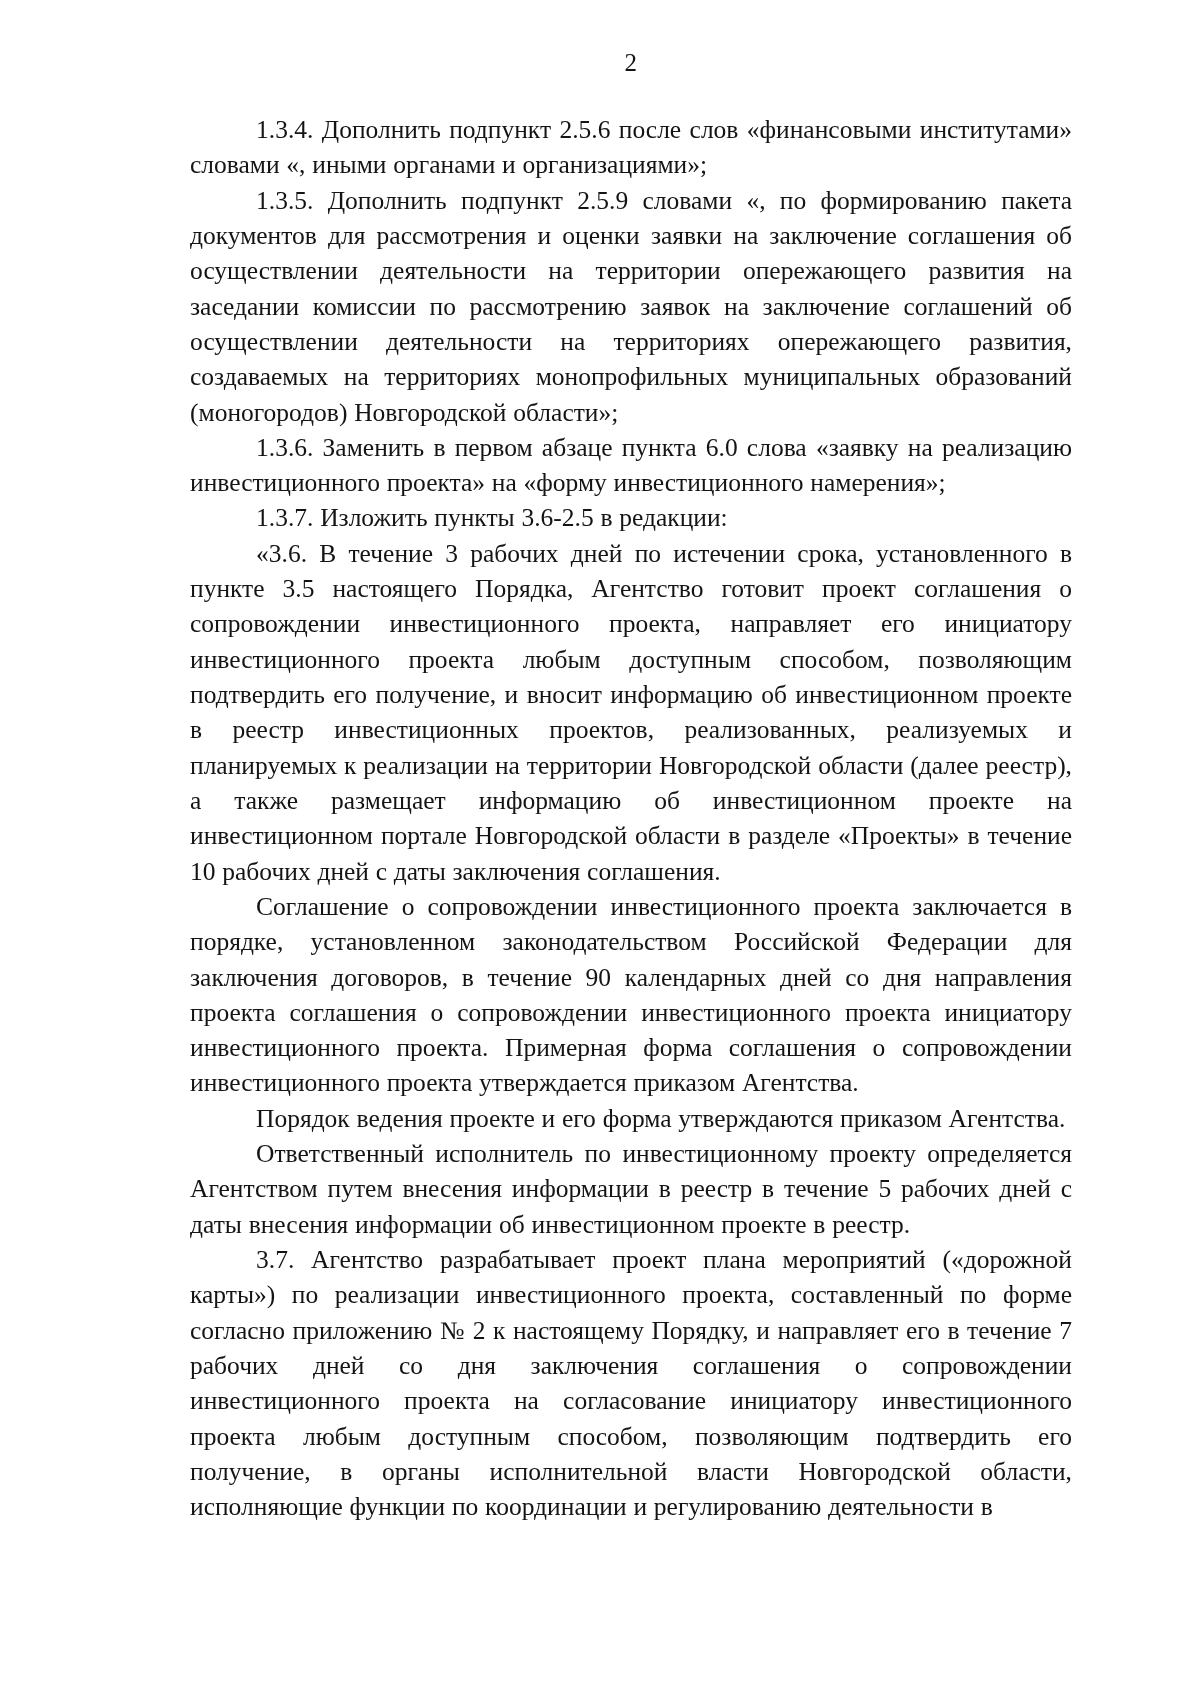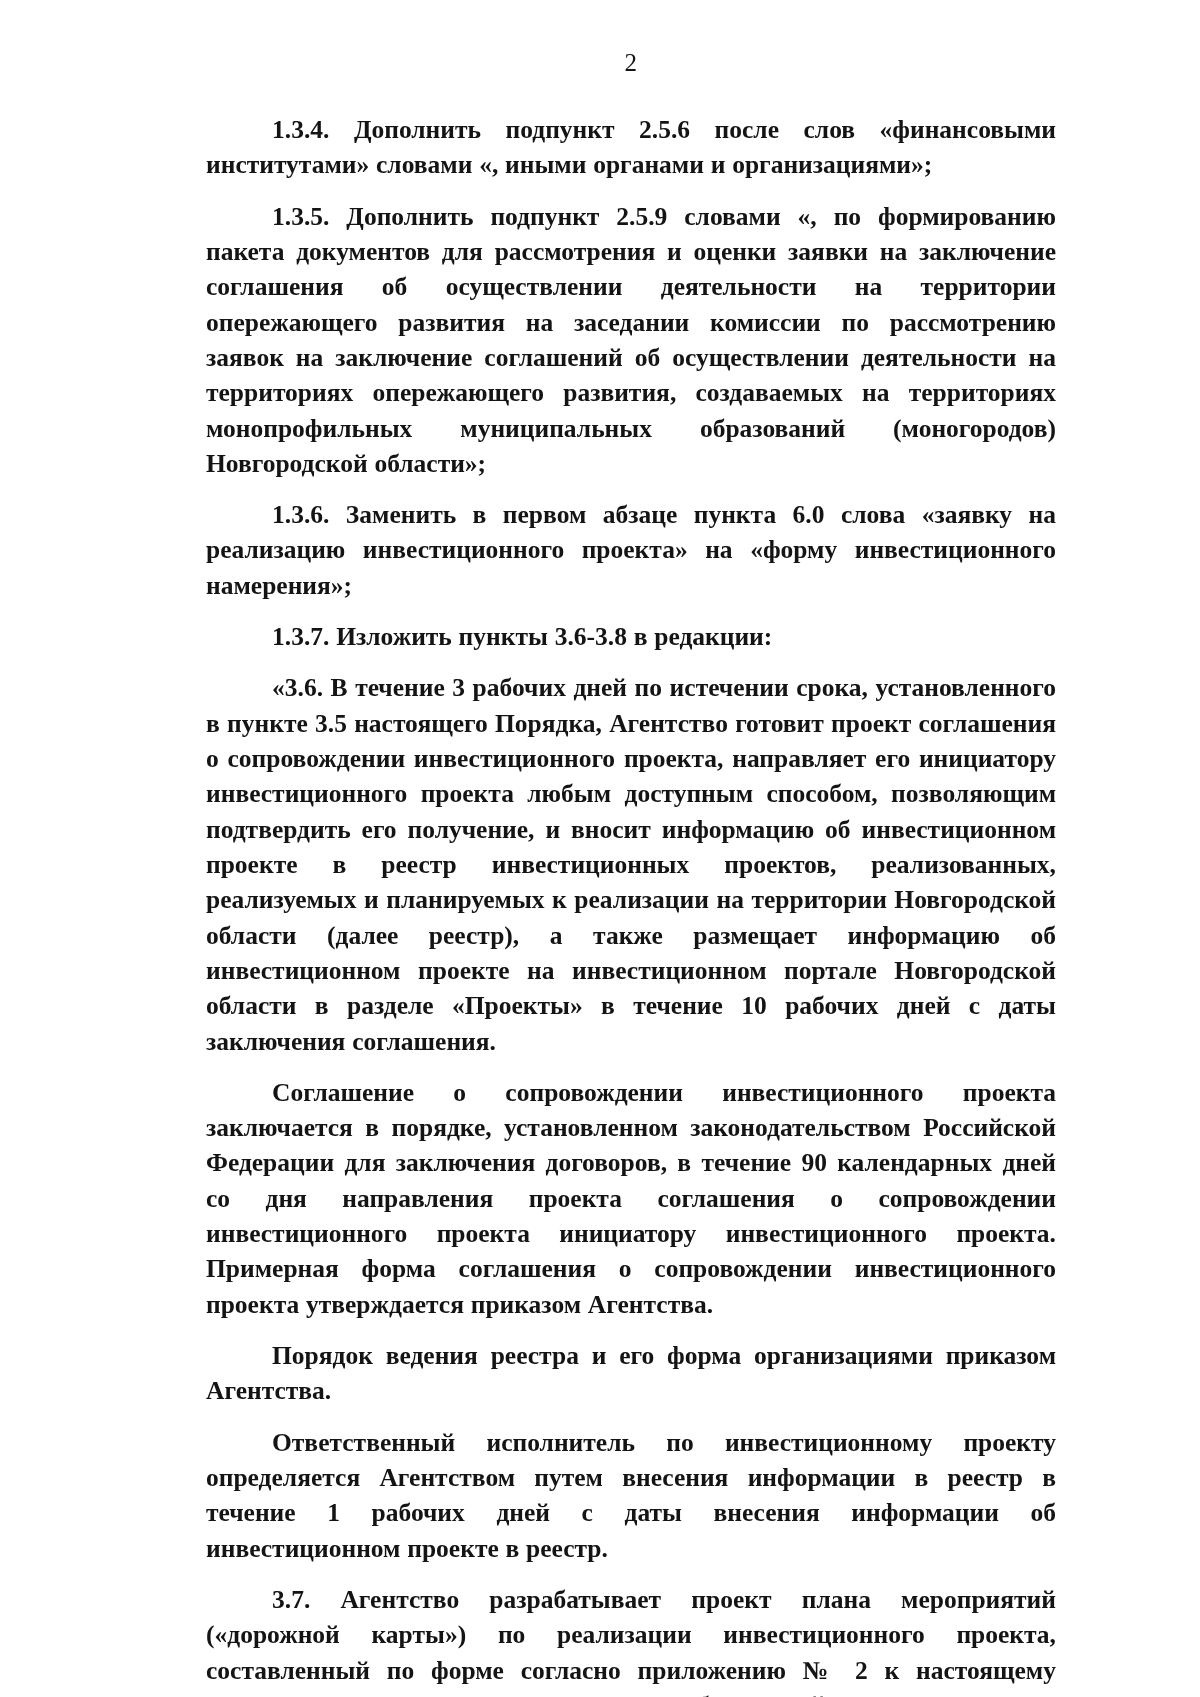--- a/index.html
+++ b/index.html
@@ -29,45 +29,44 @@
     letter-spacing: 0.5px;
   }
   .doc-body {
     font-size: 25.5px;
     line-height: 1.385;
     text-align: justify;
     text-justify: inter-word;
     hyphens: none;
   }
   .para {
-    margin: 16px;
+    margin: 0;
     text-indent: 66px;
     text-align: justify;
-    font-weight: bold;
   }
   .para + .para {
     margin-top: 0;
   }
   
   .doc-body p {
     word-spacing: 0.4px;
   }
 </style>
 </head>
 <body>
 
 <div class="page">
 
   <div class="page-number">2</div>
 
   <div class="doc-body">
     <p class="para">1.3.4. Дополнить подпункт 2.5.6 после слов «финансовыми институтами» словами «, иными органами и организациями»;</p>
     <p class="para">1.3.5. Дополнить подпункт 2.5.9 словами «, по формированию пакета документов для рассмотрения и оценки заявки на заключение соглашения об осуществлении деятельности на территории опережающего развития на заседании комиссии по рассмотрению заявок на заключение соглашений об осуществлении деятельности на территориях опережающего развития, создаваемых на территориях монопрофильных муниципальных образований (моногородов) Новгородской области»;</p>
     <p class="para">1.3.6. Заменить в первом абзаце пункта 6.0 слова «заявку на реализацию инвестиционного проекта» на «форму инвестиционного намерения»;</p>
-    <p class="para">1.3.7. Изложить пункты 3.6-3.8 в редакции:</p>
+    <p class="para">1.3.7. Изложить пункты 3.6-2.5 в редакции:</p>
     <p class="para">«3.6. В течение 3 рабочих дней по истечении срока, установленного в пункте 3.5 настоящего Порядка, Агентство готовит проект соглашения о сопровождении инвестиционного проекта, направляет его инициатору инвестиционного проекта любым доступным способом, позволяющим подтвердить его получение, и вносит информацию об инвестиционном проекте в реестр инвестиционных проектов, реализованных, реализуемых и планируемых к реализации на территории Новгородской области (далее реестр), а также размещает информацию об инвестиционном проекте на инвестиционном портале Новгородской области в разделе «Проекты» в течение 10 рабочих дней с даты заключения соглашения.</p>
     <p class="para">Соглашение о сопровождении инвестиционного проекта заключается в порядке, установленном законодательством Российской Федерации для заключения договоров, в течение 90 календарных дней со дня направления проекта соглашения о сопровождении инвестиционного проекта инициатору инвестиционного проекта. Примерная форма соглашения о сопровождении инвестиционного проекта утверждается приказом Агентства.</p>
-    <p class="para">Порядок ведения реестра и его форма организациями приказом Агентства.</p>
-    <p class="para">Ответственный исполнитель по инвестиционному проекту определяется Агентством путем внесения информации в реестр в течение 1 рабочих дней с даты внесения информации об инвестиционном проекте в реестр.</p>
+    <p class="para">Порядок ведения проекте и его форма утверждаются приказом Агентства.</p>
+    <p class="para">Ответственный исполнитель по инвестиционному проекту определяется Агентством путем внесения информации в реестр в течение 5 рабочих дней с даты внесения информации об инвестиционном проекте в реестр.</p>
     <p class="para">3.7. Агентство разрабатывает проект плана мероприятий («дорожной карты») по реализации инвестиционного проекта, составленный по форме согласно приложению № 2 к настоящему Порядку, и направляет его в течение 7 рабочих дней со дня заключения соглашения о сопровождении инвестиционного проекта на согласование инициатору инвестиционного проекта любым доступным способом, позволяющим подтвердить его получение, в органы исполнительной власти Новгородской области, исполняющие функции по координации и регулированию деятельности в</p>
   </div>
 
 </div>
 
 </body></html>

